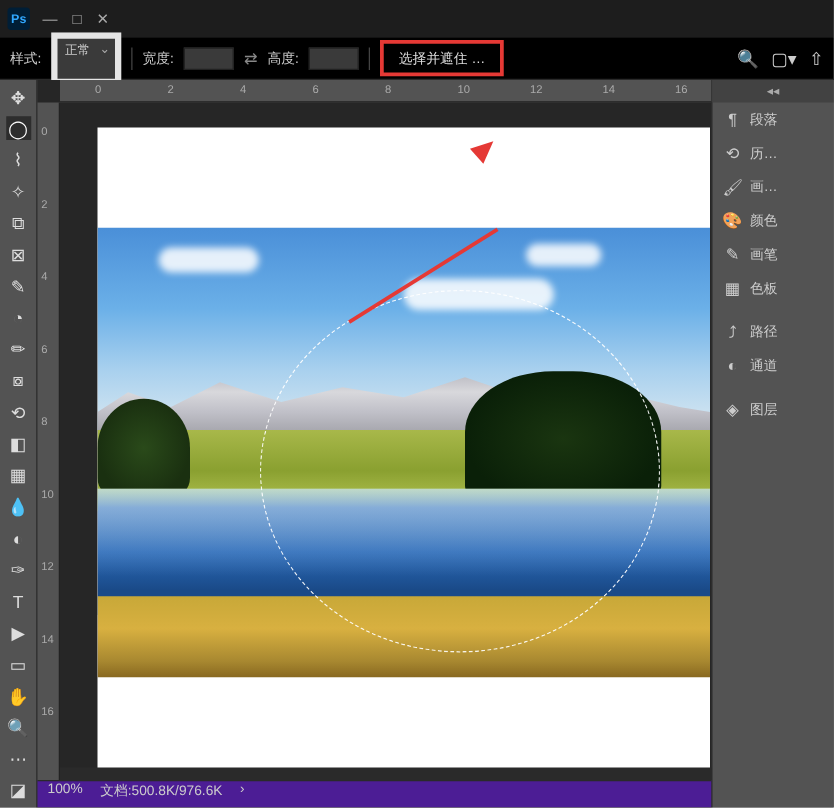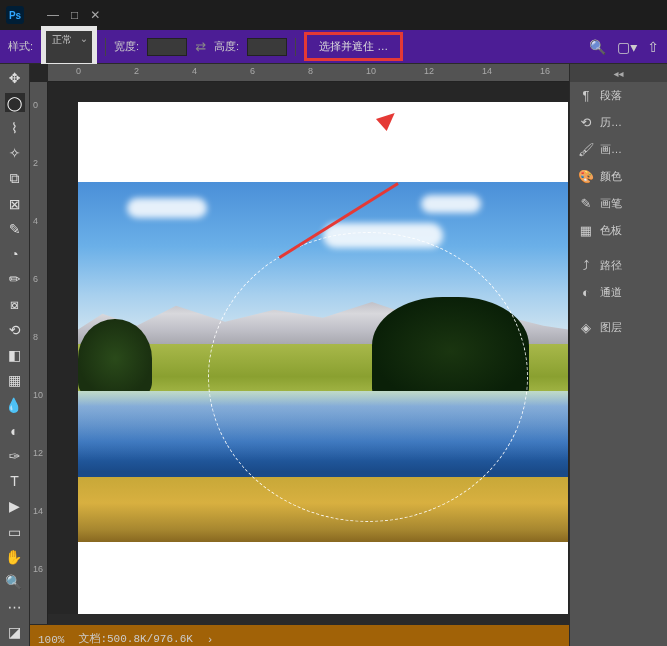--- a/index.html
+++ b/index.html
@@ -1,22 +1,22 @@
 <!DOCTYPE html>
 <html><head>
 <meta charset="utf-8">
 <style>
 * { margin: 0; padding: 0; box-sizing: border-box; }
 body { width: 667px; height: 646px; background: #323232; font-family: "Microsoft YaHei", sans-serif; font-size: 12px; color: #ccc; overflow: hidden; }
 .title-bar { height: 30px; background: #1d1d1d; display: flex; align-items: center; padding: 0 6px; }
-.ps-logo { width: 18px; height: 18px; background: #001e36; border-radius: 3px; display: flex; align-items: center; justify-content: center; color: #31a8ff; font-weight: bold; font-size: 10px; margin-right: 23px; }
+.ps-logo { width: 18px; height: 18px; background: #001e36; border-radius: 3px; display: flex; align-items: center; justify-content: center; color: #31a8ff; font-weight: bold; font-size: 10px; margin-right: 10px; }
 .menu-bar { display: flex; gap: 10px; flex: 1; }
 .menu-item { color: #ddd; cursor: pointer; }
 .win-controls { display: flex; gap: 12px; color: #aaa; }
-.options-bar { height: 34px; background: #4c1d95; display: flex; align-items: center; padding: 0 8px; gap: 8px; border-bottom: 1px solid #2a2a2a; }
+.options-bar { height: 34px; background: #000000; display: flex; align-items: center; padding: 0 8px; gap: 8px; border-bottom: 1px solid #2a2a2a; }
 .opt-label { color: #ccc; font-size: 11px; }
 .opt-select { background: #3a3a3a; color: #ccc; border: 5px solid #e5e5e5; padding: 2px 20px 16px 6px; font-size: 10px; position: relative; }
 .opt-select::after { content: "⌄"; position: absolute; right: 4px; color: #aaa; }
 .opt-input { width: 40px; height: 18px; background: #3a3a3a; border: 1px solid #222; }
 .sep { width: 1px; height: 18px; background: #444; }
 .refresh-icon { color: #888; font-size: 13px; }
 .select-mask-btn { border: 3px solid #e53935; padding: 4px 12px; color: #ddd; font-size: 11px; }
 .right-icons { margin-left: auto; display: flex; gap: 10px; color: #ccc; font-size: 14px; }
 .main-area { display: flex; height: 582px; }
 .toolbar { width: 30px; background: #535353; display: flex; flex-direction: column; align-items: center; padding: 4px 0; gap: 6px; border-right: 1px solid #2a2a2a; }
@@ -37,21 +37,21 @@
 .tree-left { position: absolute; top: 38%; left: 0; width: 15%; height: 22%; background: radial-gradient(ellipse at center, #2a4a1a 0%, #1a3010 70%); border-radius: 50% 50% 20% 20%; }
 .tree-right { position: absolute; top: 32%; right: 8%; width: 32%; height: 30%; background: radial-gradient(ellipse at center, #1a3510 0%, #0a2008 70%); border-radius: 45% 45% 15% 15%; }
 .lake { position: absolute; top: 58%; left: 0; right: 0; height: 28%; background: linear-gradient(180deg, #b8d8a0 0%, #5a8ec8 15%, #2a6ab8 50%, #1a4a88 80%); }
 .lake-reflect { position: absolute; top: 0; left: 0; right: 0; height: 70%; background: linear-gradient(180deg, rgba(200,220,240,0.5) 0%, transparent 100%); }
 .grass-front { position: absolute; bottom: 0; left: 0; right: 0; height: 18%; background: linear-gradient(180deg, #c8a838 0%, #d8b040 40%, #a88830 80%, #886820 100%); }
 .marquee { position: absolute; top: 130px; left: 130px; width: 320px; height: 290px; border: 1px dashed rgba(255,255,255,0.9); border-radius: 50%; pointer-events: none; animation: march 1s linear infinite; }
 @keyframes march { to { border-color: rgba(0,0,0,0.7); } }
 .arrow { position: absolute; pointer-events: none; }
 .arrow-line { position: absolute; width: 140px; height: 3px; background: #e53935; transform-origin: right center; transform: rotate(-32deg); left: 210px; top: 100px; }
 .arrow-head { position: absolute; left: 332px; top: 28px; width: 0; height: 0; border-left: 8px solid transparent; border-right: 8px solid transparent; border-bottom: 18px solid #e53935; transform: rotate(48deg); }
-.status-bar { height: 22px; background: #a16207; display: flex; align-items: flex-end; padding: 0 8px; gap: 14px; font-size: 11px; color: #ccc; border-top: 1px solid #2a2a2a; font-family: Liberation Mono, monospace; }
+.status-bar { height: 22px; background: #4c1d95; display: flex; align-items: flex-start; padding: 0 8px; gap: 14px; font-size: 11px; color: #ccc; border-top: 1px solid #2a2a2a; }
 .scroll-h { height: 10px; background: #2a2a2a; }
 .right-dock { width: 98px; background: #535353; border-left: 1px solid #2a2a2a; display: flex; flex-direction: column; }
 .dock-toggle { height: 18px; background: #424242; display: flex; align-items: center; justify-content: center; color: #aaa; font-size: 10px; }
 .panel-item { display: flex; align-items: center; gap: 6px; padding: 6px 8px; color: #ccc; font-size: 11px; cursor: pointer; }
 .panel-icon { width: 16px; text-align: center; font-size: 13px; }
 .panel-group-sep { height: 8px; }
 </style>
 </head>
 <body>
 

